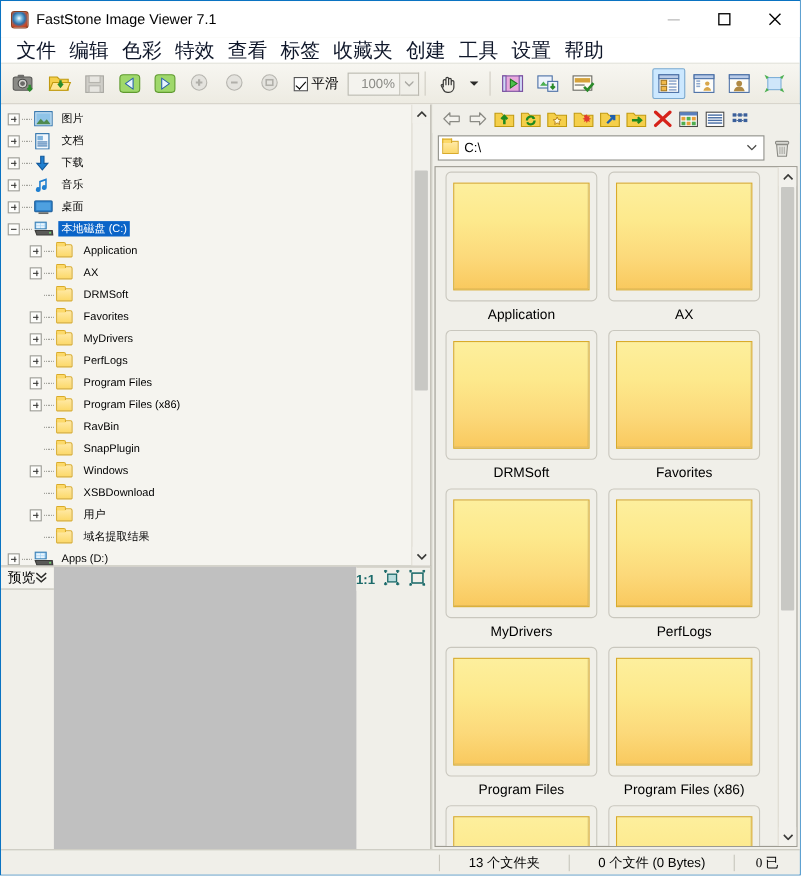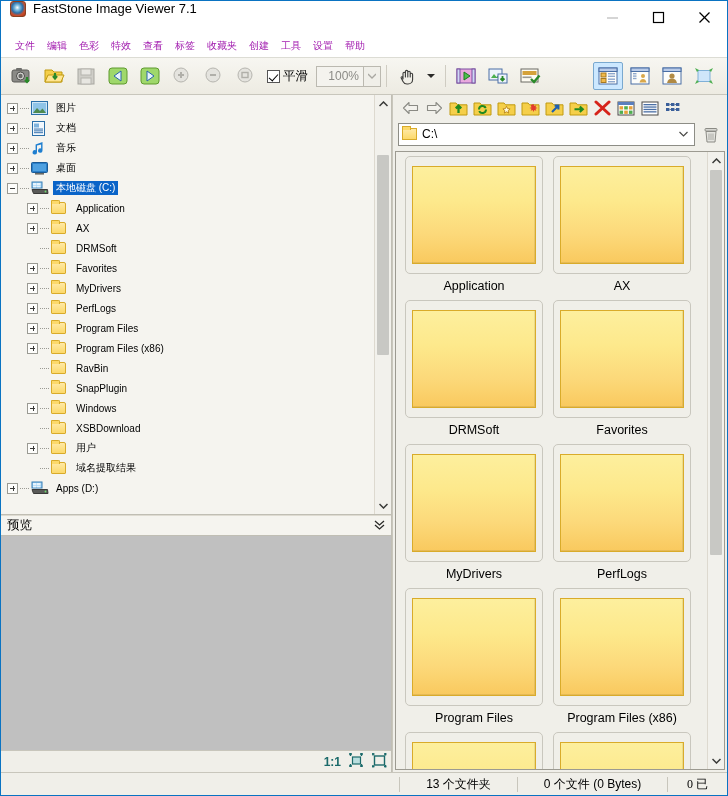--- a/index.html
+++ b/index.html
@@ -19,20 +19,21 @@
     border: 1px solid #0a73c2;
     display: flex;
     flex-direction: column;
   }
 
   
   .titlebar {
     height: 33px;
     background: #ffffff;
     display: flex;
+    align-items: center;
     flex: 0 0 auto;
     position: relative;
   }
   .app-icon {
     width: 16px; height: 16px;
     margin-left: 9px; margin-right: 7px;
     border-radius: 3px;
     background: radial-gradient(circle at 45% 40%, #ffffff 0%, #7fbde0 22%, #2b6fa8 48%, #c94d2c 70%, #a8341a 100%);
     border: 1px solid #8a4020;
     flex: 0 0 auto;
@@ -55,22 +56,22 @@
   .menubar {
     height: 24px;
     background: #ffffff;
     display: flex;
     align-items: center;
     padding-left: 8px;
     flex: 0 0 auto;
     border-bottom: 1px solid #dcdcd4;
   }
   .menu-item {
-    font-size: 10px;
-    color: #a21caf;
+    font-size: 18px;
+    color: #0f172a;
     padding: 2px 6px;
     cursor: default;
   }
 
   
   .toolbar {
     height: 37px;
     background: linear-gradient(#f7f6f1, #edebe2);
     border-bottom: 1px solid #c8c6bc;
     display: flex;
@@ -255,21 +256,21 @@
     position: absolute;
     left: 2px; right: 2px;
     background: #c8c8c4;
     border-radius: 1px;
   }
 
   
   .preview {
     flex: 1 1 auto;
     display: flex;
-    flex-direction: column;
+    flex-direction: row;
     min-height: 0;
     border-right: 1px solid #c0beb4;
   }
   .preview-head {
     height: 21px;
     background: #f5f4ef;
     border-top: 1px solid #dedbd1;
     border-bottom: 1px solid #c0beb4;
     display: flex;
     align-items: center;
@@ -650,20 +651,31 @@
                   <rect x="1.5" y="0.5" width="12" height="14" fill="#f2f8fd" stroke="#2b6fa8"></rect>
                   <rect x="3" y="2.5" width="5" height="4" fill="#7fb3dd"></rect>
                   <g fill="#4a7fb5">
                     <rect x="3" y="7.5" width="9" height="1.1"></rect>
                     <rect x="3" y="9.3" width="9" height="1.1"></rect>
                     <rect x="3" y="11.1" width="9" height="1.1"></rect>
                   </g>
                 </svg>
               </span>
               <span class="tlabel">文档</span>
+            </div>
+            <div class="trow">
+              <span class="ind" style="width: 6px;"></span>
+              <span class="expander plus"></span>
+              <span class="dots"></span>
+              <span class="ticon">
+                <svg width="15" height="15" viewBox="0 0 15 15">
+                  <path d="M6 1h3v6.5h3.5L7.5 13.5 2.5 7.5H6z" fill="#1f7fd0" stroke="#14599a"></path>
+                </svg>
+              </span>
+              <span class="tlabel">下载</span>
             </div>
             <div class="trow">
               <span class="ind" style="width: 6px;"></span>
               <span class="expander plus"></span>
               <span class="dots"></span>
               <span class="ticon">
                 <svg width="14" height="15" viewBox="0 0 14 15">
                   <path d="M11.5 1v8.4a2.2 2.2 0 11-1.4-2V3.4L6 4.6v6.6a2.2 2.2 0 11-1.4-2V3.6z" fill="#1f7fd0"></path>
                 </svg>
               </span>

